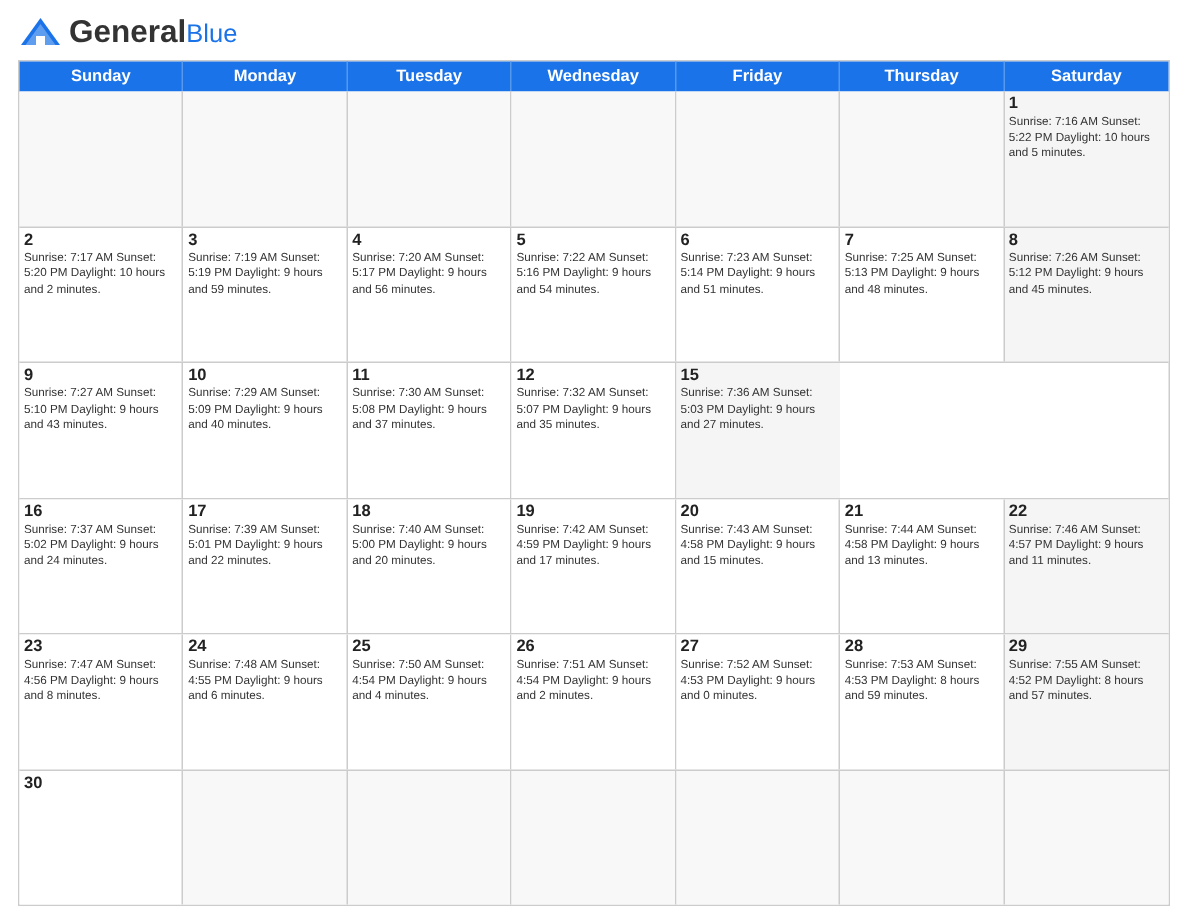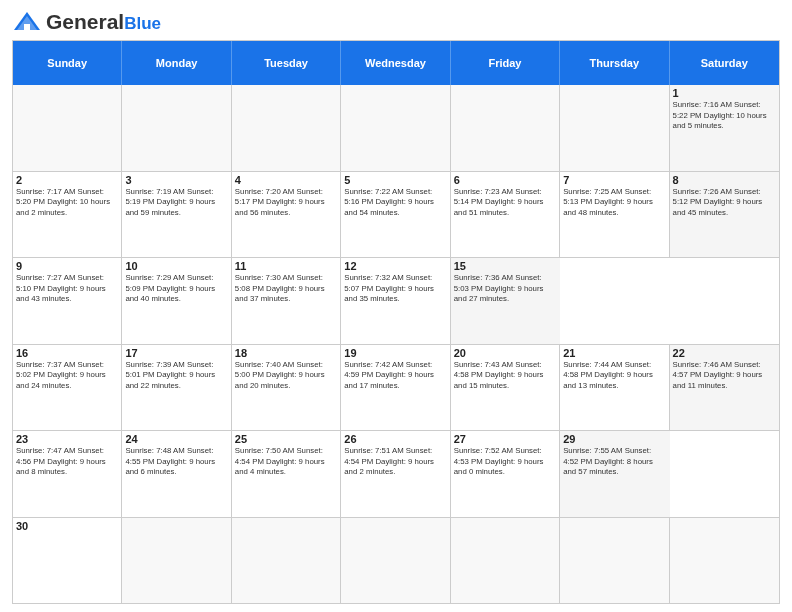--- a/index.html
+++ b/index.html
@@ -55,21 +55,21 @@
     .cal-header {
       display: grid;
       grid-template-columns: repeat(7, 1fr);
       background: #1a73e8;
     }
     .cal-header-cell {
       color: #fff;
       font-size: 11px;
       font-weight: bold;
       text-align: center;
-      padding: 16px 2px;
+      padding: 4px 2px;
       border-right: 1px solid #5599ee;
     }
     .cal-header-cell:last-child { border-right: none; }
     .cal-body {
       flex: 1;
       display: flex;
       flex-direction: column;
     }
     .cal-row {
       display: grid;
@@ -108,21 +108,21 @@
 
 <div class="page">
   <div class="header">
     <div class="logo">
       <svg class="logo-icon" viewBox="0 0 30 24" xmlns="http://www.w3.org/2000/svg">
         <polygon points="15,2 28,20 2,20" fill="#1a73e8"></polygon>
         <polygon points="15,6 25,20 5,20" fill="#fff" opacity="0.3"></polygon>
         <rect x="12" y="14" width="6" height="6" fill="#fff"></rect>
       </svg>
       <div>
-        <span style="font-size:21px;color:#333;font-weight:bold;">General</span><span style="font-size:17px;color:#1a73e8;font-weight:bold;">Blue</span>
+        <span style="font-size:21px;color:#333;font-weight:bold;">General</span><span style="font-size:17px;color:#1a73e8;font-weight:normal;">Blue</span>
       </div>
     </div>
     <div class="title-block">
       <div class="month-title"></div>
       <div class="location"></div>
     </div>
   </div>
 
   <div class="calendar">
     <div class="cal-header">
@@ -318,20 +318,27 @@
 Daylight: 9 hours
 and 2 minutes.</div>
           </div>
           <div class="cal-cell">
             <span class="day-num">27</span>
             <div class="sun-info">Sunrise: 7:52 AM
 Sunset: 4:53 PM
 Daylight: 9 hours
 and 0 minutes.</div>
           </div>
+          <div class="cal-cell">
+            <span class="day-num">28</span>
+            <div class="sun-info">Sunrise: 7:53 AM
+Sunset: 4:53 PM
+Daylight: 8 hours
+and 59 minutes.</div>
+          </div>
           <div class="cal-cell saturday">
             <span class="day-num">29</span>
             <div class="sun-info">Sunrise: 7:55 AM
 Sunset: 4:52 PM
 Daylight: 8 hours
 and 57 minutes.</div>
           </div>
         </div>
         <div class="cal-row">
           <div class="cal-cell">

